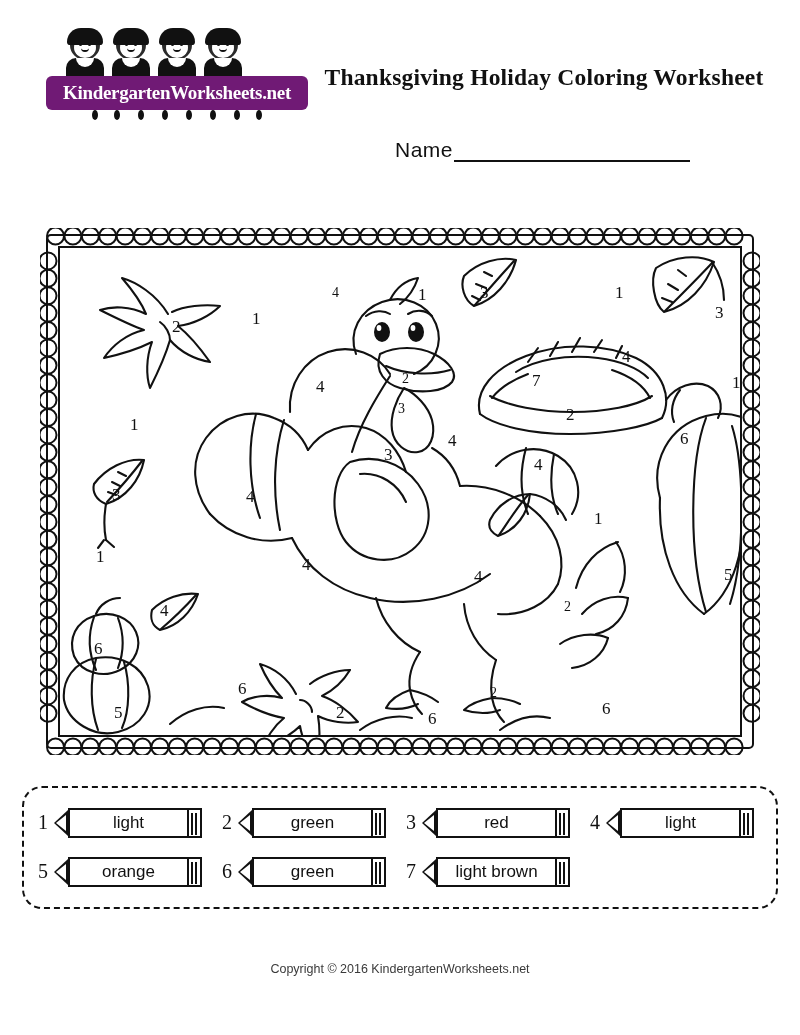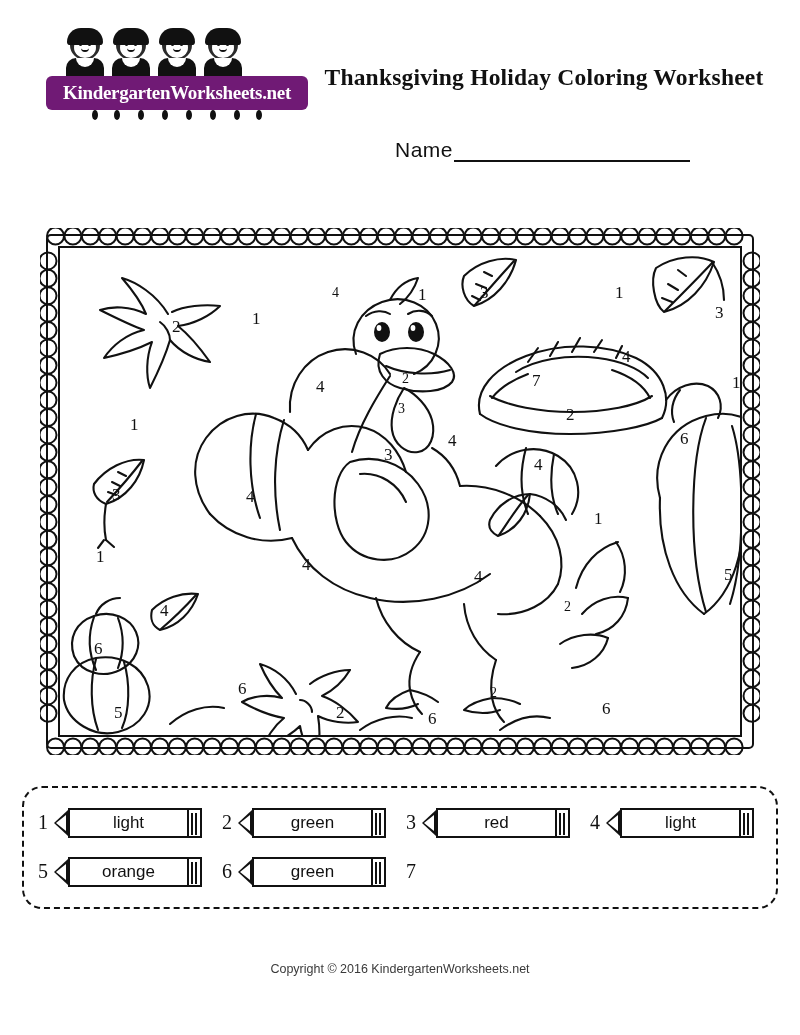--- a/index.html
+++ b/index.html
@@ -741,20 +741,28 @@
           <span class="tip"></span>
           <span class="tip-in"></span>
           <span class="barrel">
             <span class="label">green</span>
           </span>
           <span class="end"></span>
         </span>
       </div>
       <div class="legend-item">
         <span class="lnum">7</span>
+        <span class="crayon">
+          <span class="tip"></span>
+          <span class="tip-in"></span>
+          <span class="barrel">
+            <span class="label">light brown</span>
+          </span>
+          <span class="end"></span>
+        </span>
       </div>
       <div class="legend-item"></div>
     </div>
   </div>
 </div>
 
 <div class="footer">
   <div>Copyright © 2016 KindergartenWorksheets.net</div>
 </div>
 

